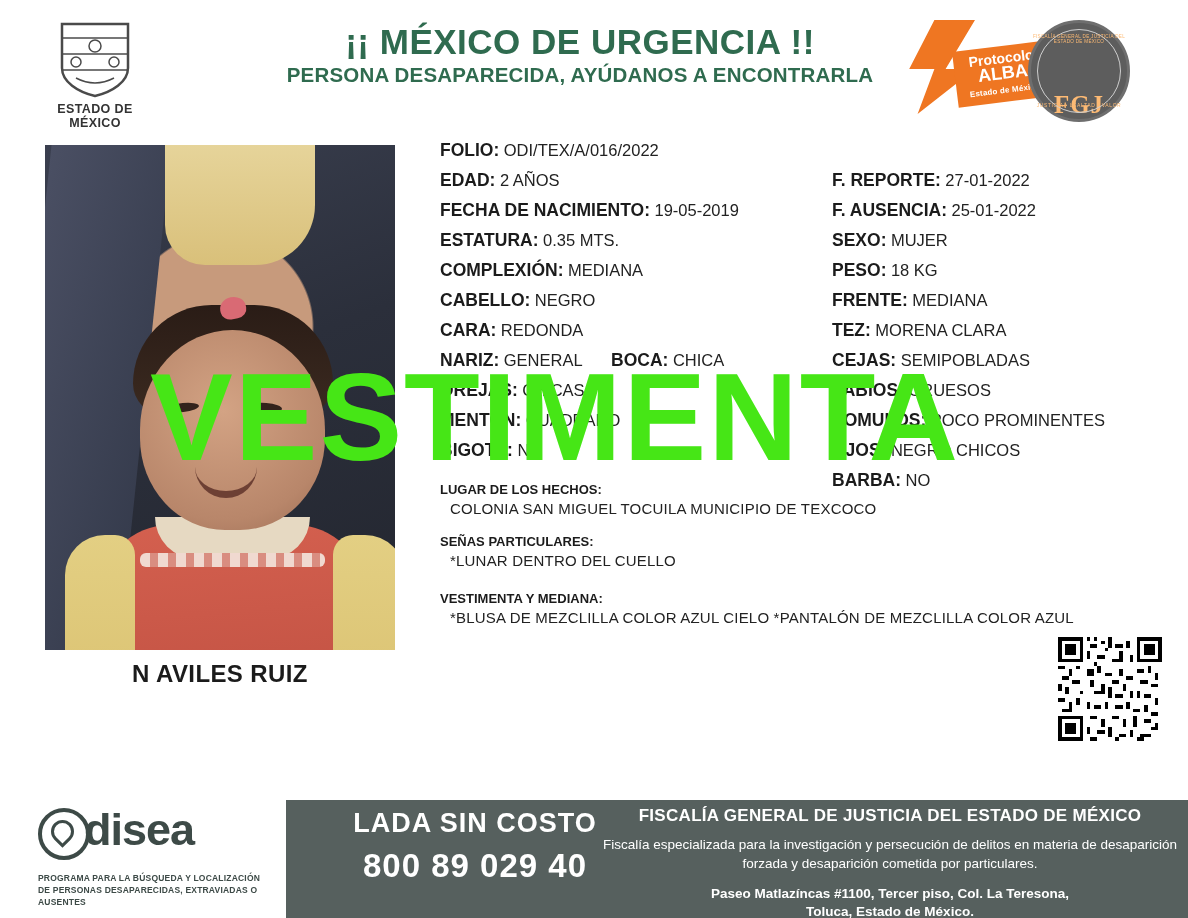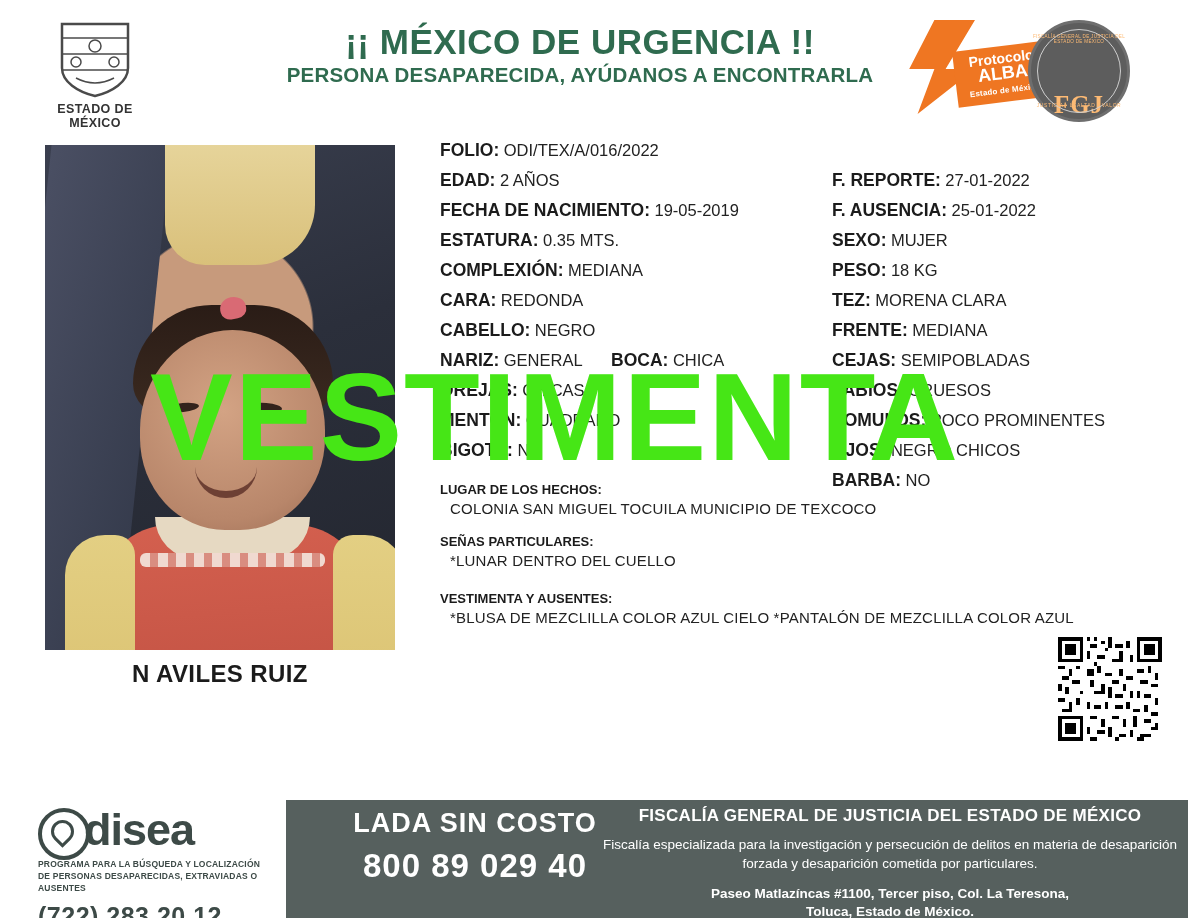--- a/index.html
+++ b/index.html
@@ -202,21 +202,21 @@
   .odisea-mark {
     position:absolute; left:0; top:2px; width:44px; height:44px;
     border:4px solid #3d4a47; border-radius:50%;
   }
   .odisea-mark:after {
     content:""; position:absolute; left:9px; top:8px; width:17px; height:17px;
     border:3px solid #3d4a47; border-radius:50% 50% 50% 0; transform:rotate(-45deg);
   }
   .odisea-sub {
     font-size:8.5px; font-weight:bold; color:#3d4a47; line-height:12px;
-    letter-spacing:.2px; margin-top:4px;
+    letter-spacing:.2px; margin-top:18px;
   }
   .odisea-phone {
     font-size:25px; font-weight:bold; color:#3d4a47; margin-top:8px; letter-spacing:.5px;
   }
 </style>
 </head>
 <body>
 
 <div class="header">
 
@@ -324,37 +324,37 @@
       <span class="val">MEDIANA</span>
     </div>
     <div class="right-col">
       <span class="lbl">PESO:</span>
       <span class="val">18 KG</span>
     </div>
   </div>
 
   <div class="row">
     <div class="left-col">
+      <span class="lbl">CABELLO:</span>
+      <span class="val">NEGRO</span>
+    </div>
+    <div class="right-col">
+      <span class="lbl">FRENTE:</span>
+      <span class="val">MEDIANA</span>
+    </div>
+  </div>
+
+  <div class="row">
+    <div class="left-col">
       <span class="lbl">CARA:</span>
       <span class="val">REDONDA</span>
     </div>
     <div class="right-col">
       <span class="lbl">TEZ:</span>
       <span class="val">MORENA CLARA</span>
-    </div>
-  </div>
-
-  <div class="row">
-    <div class="left-col">
-      <span class="lbl">CABELLO:</span>
-      <span class="val">NEGRO</span>
-    </div>
-    <div class="right-col">
-      <span class="lbl">FRENTE:</span>
-      <span class="val">MEDIANA</span>
     </div>
   </div>
 
   <div class="row">
     <div class="left-col">
       <span class="lbl">NARIZ:</span>
       <span class="val">GENERAL</span>
       <span class="lbl inline-extra">BOCA:</span>
       <span class="val">CHICA</span>
     </div>
@@ -407,21 +407,21 @@
       <span class="val">NO</span>
     </div>
   </div>
 
   <div style="margin-top:26px;">
     <div class="block-lbl">SEÑAS PARTICULARES:</div>
     <div class="block-val">*LUNAR DENTRO DEL CUELLO</div>
   </div>
 
   <div style="margin-top:22px;">
-    <div class="block-lbl">VESTIMENTA Y AUSENTES:</div>
+    <div class="block-lbl">VESTIMENTA Y MEDIANA:</div>
     <div class="block-val">*BLUSA DE MEZCLILLA COLOR AZUL CIELO *PANTALÓN DE MEZCLILLA COLOR AZUL</div>
   </div>
 </div>
 
 <div class="localizada">VESTIMENTA</div>
 
 <div class="qr">
   <svg width="104" height="104" viewBox="0 0 29 29" shape-rendering="crispEdges">
     <rect width="29" height="29" fill="#fff"></rect>
     <g fill="#000">

